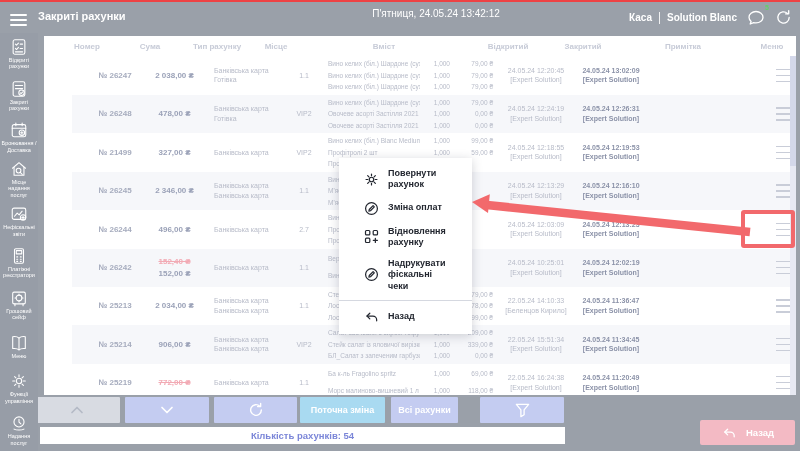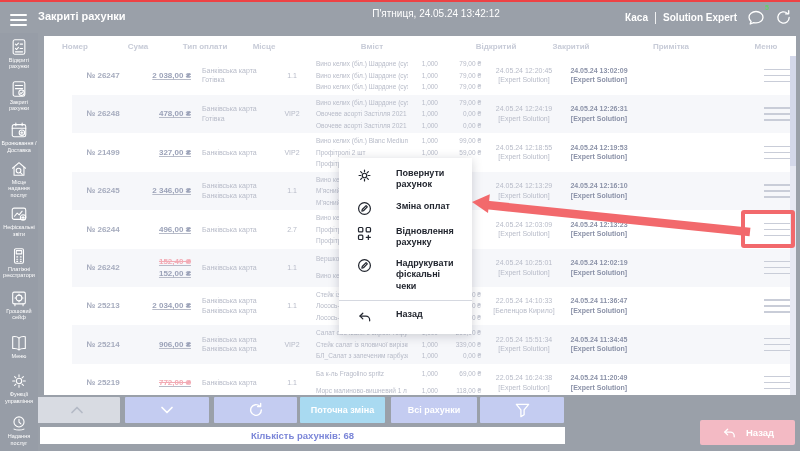--- a/index.html
+++ b/index.html
@@ -22,50 +22,50 @@
 
   
   .sidebar { position:absolute; left:0; top:33px; width:38px; height:418px; background:#979da7;
              display:flex; flex-direction:column; z-index:5; }
   .side-item { flex:1; display:flex; flex-direction:column; align-items:center; justify-content:center;
                color:#fff; cursor:pointer; }
   .side-item .lbl { font-size:5.5px; line-height:1.2; text-align:center; margin-top:1px; max-width:36px; }
 
   
   .main { position:absolute; left:44px; top:36px; width:752px; height:359px; background:#fff; overflow:hidden; }
-  .grid { display:grid; grid-template-columns:62px 64px 70px 48px 168px 80px 70px 130px 1fr; }
+  .grid { display:grid; grid-template-columns:62px 64px 70px 48px 168px 80px 70px 130px 1fr;padding-left:12px; }
   .thead { height:20px; align-items:center; }
   .th { font-size:8px; font-weight:bold; color:#c7cbd7; text-align:center; }
   .tbody { position:absolute; top:20px; left:0; right:6px; bottom:0;margin-left:28px; }
   .trow { min-height:38px; align-items:center; }
   .trow.alt { background:#f6f7fa; }
   .c { font-size:7px; color:#b7bbc8; }
   .num { font-size:8px; font-weight:bold; color:#a6acbe; text-align:center; }
-  .sums { display:flex; flex-direction:column; align-items:flex-end; padding-right:7px; gap:3px;text-decoration:underline; }
+  .sums { display:flex; flex-direction:column; align-items:center; padding-right:7px; gap:3px; }
   .sum { font-size:8px; font-weight:bold; color:#9ba2b8; }
   .sum-old { font-size:8px; font-weight:bold; color:#f2aab4; text-decoration:line-through; }
   .pay { line-height:1.35; padding-left:4px; }
   .place { text-align:center; }
   .items { display:flex; flex-direction:column; justify-content:space-around; align-self:stretch; padding:2px 0; }
   .iline { display:flex; font-size:6.5px; line-height:11.5px; white-space:nowrap; overflow:hidden; }
   .iname { flex:1; overflow:hidden; }
   .iqty { width:30px; text-align:right; flex:none; }
   .iprice { width:46px; text-align:right; flex:none; padding-right:3px; }
   .opened { text-align:center; line-height:1.35; }
   .closed { text-align:center; line-height:1.35; font-weight:bold; color:#8b92a8; }
   .rowmenu { display:flex; justify-content:center; }
   .burger { width:26px; cursor:pointer; display:block; }
   .burger i { display:block; height:1.5px; background:#c9cdd8; margin:4.5px 0; }
   .scrolltrack { position:absolute; right:0; top:20px; width:6px; bottom:0; background:#e7e9f3; }
   .scrollthumb { position:absolute; right:0; top:20px; width:6px; height:110px; background:#d4d8ea; }
 
   
   .ctxmenu { position:absolute; left:339px; top:158px; width:133px; background:#fff; z-index:20;
              box-shadow:0 2px 10px rgba(50,55,75,.22); padding:5px 0; }
-  .mi { display:flex; align-items:flex-start; gap:24px; padding:5px 18px; cursor:pointer; }
+  .mi { display:flex; align-items:center; gap:9px; padding:5px 25px; cursor:pointer; }
   .mi .mlbl { font-size:9px; font-weight:bold; color:#22262f; line-height:1.25; }
   .mi .ic { flex:none; display:flex; }
   .mdivider { height:1px; background:#d5d8e0; margin:3px 0; }
 
   
   .annot-svg { position:absolute; left:0; top:0; width:800px; height:451px; z-index:30; pointer-events:none; }
   .hl-box { position:absolute; left:741px; top:210px; width:54px; height:38px; border:4px solid #f2696c;
             border-radius:3px; z-index:30; pointer-events:none; }
 
   
@@ -92,21 +92,21 @@
       <i></i>
       <i></i>
       <i></i>
     </span>
   <span class="tb-title">Закриті рахунки</span>
   <span class="tb-date">П'ятниця, 24.05.24 13:42:12</span>
   <div class="tb-right">
     <span class="tb-user">
       <span>Каса</span>
       <span class="tb-sep"></span>
-      <span>Solution Expert</span>
+      <span>Solution Blanc</span>
     </span>
     <span class="tb-ic" id="chat-ic">
         <svg width="20" height="20" viewBox="0 0 20 20" fill="none" stroke="#fff" stroke-width="1.3" stroke-linecap="round" stroke-linejoin="round">
           <path d="M10 3.5c3.9 0 7 2.5 7 5.7s-3.1 5.7-7 5.7c-.8 0-1.6-.1-2.3-.3L4.2 16l.9-2.5C3.9 12.4 3 10.9 3 9.2c0-3.2 3.1-5.7 7-5.7z"></path>
         </svg>
       <span class="tb-badge">5</span>
     </span>
     <span class="tb-ic" id="sync-ic">
         <svg width="17" height="17" viewBox="0 0 18 18" fill="none" stroke="#fff" stroke-width="1.4" stroke-linecap="round" stroke-linejoin="round">
           <path d="M15 9a6 6 0 1 1-1.8-4.3"></path>
@@ -225,21 +225,21 @@
         </svg>
       </span>
       <span class="lbl">Надання послуг</span>
     </div>
   </div>
 
 <div class="main">
   <div class="grid thead" id="thead">
       <span class="th">Номер</span>
       <span class="th">Сума</span>
-      <span class="th">Тип оплати</span>
+      <span class="th">Тип рахунку</span>
       <span class="th">Місце</span>
       <span class="th">Вміст</span>
       <span class="th">Відкритий</span>
       <span class="th">Закритий</span>
       <span class="th">Примітка</span>
       <span class="th">Меню</span>
     </div>
   <div class="tbody" id="tbody">
       <div class="grid trow">
     <div class="c num">№ 26247</div>
@@ -712,34 +712,34 @@
      <span class="ic">
         <svg width="16" height="16" viewBox="0 0 18 18" fill="none" stroke="#fff" stroke-width="1.6" stroke-linecap="round" stroke-linejoin="round">
           <path d="M15 9a6 6 0 1 1-1.8-4.3"></path>
           <polyline points="14.2,1.6 14.2,5 10.8,5"></polyline>
         </svg>
       </span>
    </div>
     <div class="btn cyan" style="left:300px;width:85px">
      <span>Поточна зміна</span>
    </div>
-    <div class="btn lav" style="left:391px;width:86px">
+    <div class="btn lav" style="left:391px;width:67px">
      <span>Всі рахунки</span>
    </div>
     <div class="btn lav" style="left:480px;width:84px">
      <span class="ic">
         <svg width="17" height="17" viewBox="0 0 18 18" fill="none" stroke="#fff" stroke-width="1.4" stroke-linejoin="round">
           <path d="M2.5 2.5h13l-4.8 5.8v5.2l-3.4 2V8.3L2.5 2.5z"></path>
         </svg>
       </span>
    </div>
   </div>
 
 <div class="countbar">
-  <span>Кількість рахунків: 68</span>
+  <span>Кількість рахунків: 54</span>
 </div>
 
 <div class="backbtn">
   <span class="ic" id="backbtn-ic">
       <svg width="17" height="15" viewBox="0 0 16 16" fill="none" stroke="#fff" stroke-width="1.4" stroke-linecap="round" stroke-linejoin="round">
         <path d="M13 12.6v-1.1a4 4 0 0 0-4-4H3"></path>
         <path d="M6 4.5l-3 3 3 3"></path>
       </svg>
     </span>
   <span>Назад</span>

